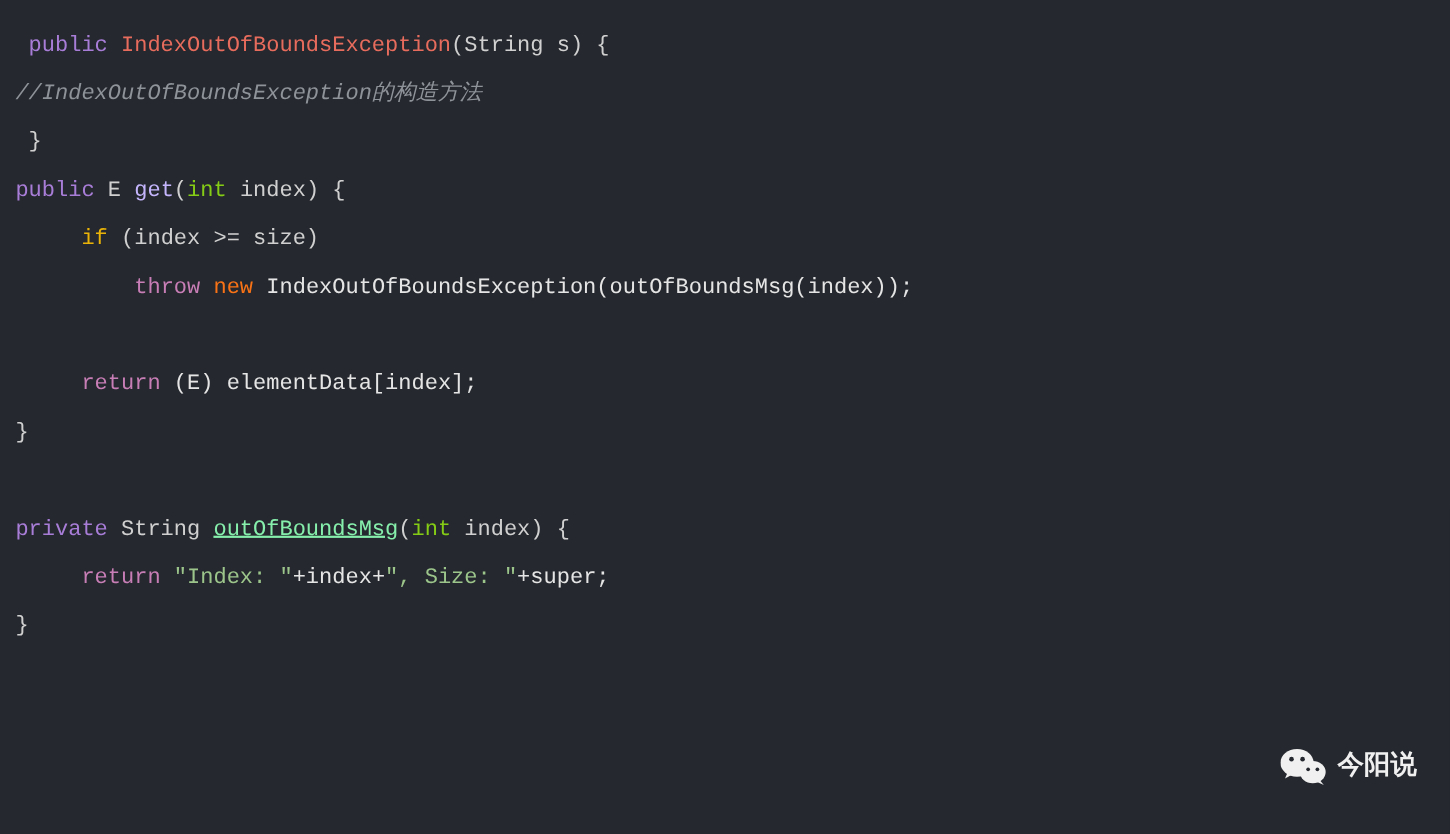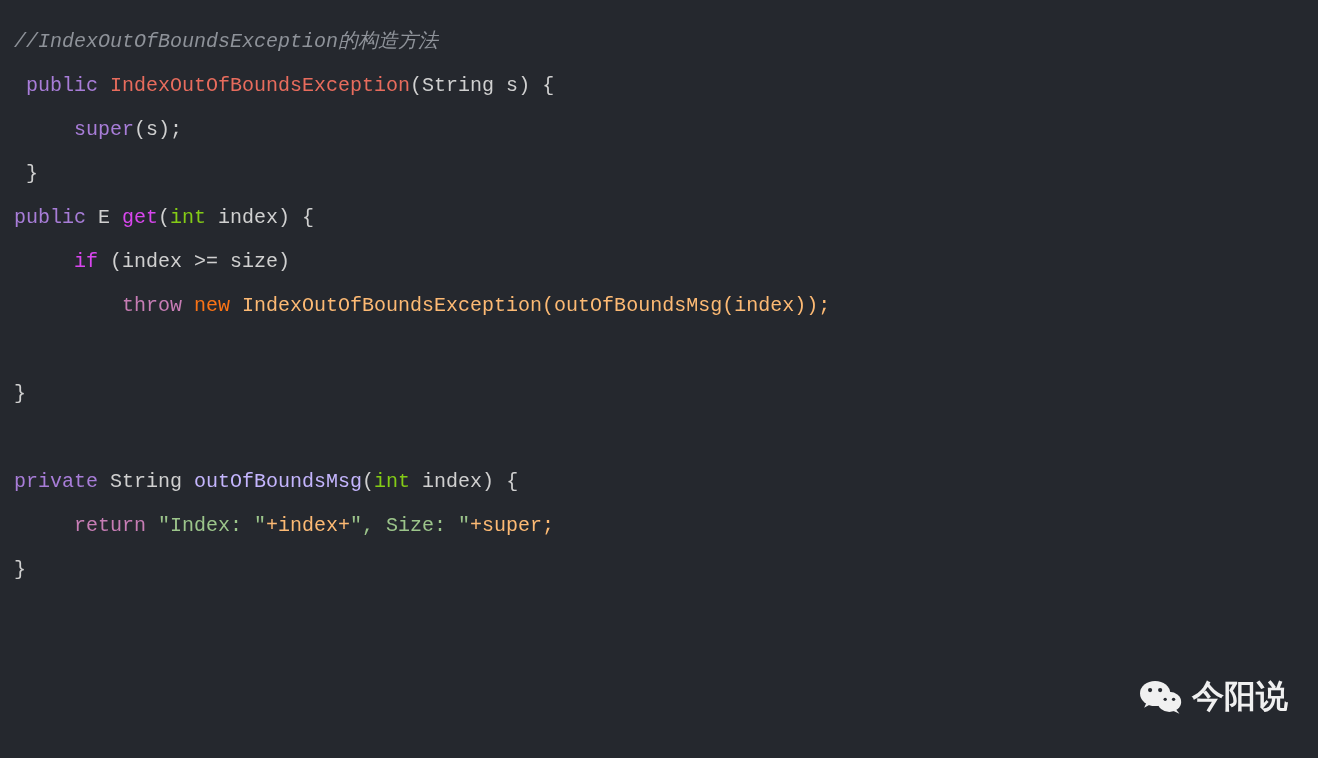--- a/index.html
+++ b/index.html
@@ -36,90 +36,91 @@
       color: #c77db5;
     }
     .keyword-throw {
       color: #c77db5;
       text-align: center;
     }
     .keyword-new {
       color: #f97316;
     }
     .keyword-if {
-      color: #d946ef;
+      color: #eab308;
     }
     .keyword-super {
       color: #a87dd8;
     }
     .keyword-int {
       color: #84cc16;
     }
     .type-class {
       color: #e86c5d;
     }
     .type-string {
       color: #d0d0d0;
     }
     .type-E {
       color: #d0d0d0;
     }
     .method-name {
-      color: #d946ef;
+      color: #c4b5fd;
     }
     .method-def {
-      color: #c4b5fd;
+      color: #86efac;
+      text-decoration: underline;
     }
     .param {
       color: #d0d0d0;
     }
     .punct {
       color: #d0d0d0;
     }
     .string-lit {
       color: #9cc58b;
     }
     .var {
-      color: #fdba74;
+      color: #e5e5e5;
     }
     .watermark {
       position: absolute;
       bottom: 40px;
       right: 30px;
       display: flex;
       align-items: center;
       gap: 10px;
       color: #f0f0f0;
-      font-size: 32px;
+      font-size: 24px;
       font-weight: bold;
       font-family: 'SimHei', 'Microsoft YaHei', sans-serif;
       font-style: normal;
     }
     .wechat-icon {
       width: 42px;
       height: 36px;
       position: relative;
     }
     .wechat-icon svg {
       width: 100%;
       height: 100%;
     }
   </style>
 </head>
 <body>
 
 <div>
+  <div class="code-line"><span class="keyword-public"> public </span><span class="type-class">IndexOutOfBoundsException</span><span class="punct">(</span><span class="type-string">String</span><span class="param"> s</span><span class="punct">)</span><span class="punct"> {</span></div>
   <div class="code-line"><span class="comment">//IndexOutOfBoundsException的构造方法</span></div>
-  <div class="code-line"><span class="keyword-public"> public </span><span class="type-class">IndexOutOfBoundsException</span><span class="punct">(</span><span class="type-string">String</span><span class="param"> s</span><span class="punct">)</span><span class="punct"> {</span></div>
-  <div class="code-line"><span class="punct">     </span><span class="keyword-super">super</span><span class="punct">(s);</span></div>
   <div class="code-line"><span class="punct"> }</span></div>
   <div class="code-line"><span class="keyword-public">public </span><span class="type-E">E </span><span class="method-name">get</span><span class="punct">(</span><span class="keyword-int">int</span><span class="param"> index</span><span class="punct">)</span><span class="punct"> {</span></div>
   <div class="code-line"><span class="punct">     </span><span class="keyword-if">if</span><span class="punct"> (index &gt;= size)</span></div>
   <div class="code-line"><span class="punct">         </span><span class="keyword-throw">throw </span><span class="keyword-new">new </span><span class="var">IndexOutOfBoundsException(outOfBoundsMsg(index));</span></div>
   <div class="code-line"><span></span>&nbsp;</div>
+  <div class="code-line"><span class="punct">     </span><span class="keyword-return">return</span><span class="var"> (E) elementData[index];</span></div>
   <div class="code-line"><span class="punct">}</span></div>
   <div class="code-line"><span></span>&nbsp;</div>
   <div class="code-line"><span class="keyword-private">private </span><span class="type-string">String </span><span class="method-def">outOfBoundsMsg</span><span class="punct">(</span><span class="keyword-int">int</span><span class="param"> index</span><span class="punct">)</span><span class="punct"> {</span></div>
   <div class="code-line"><span class="punct">     </span><span class="keyword-return">return </span><span class="string-lit">"Index: "</span><span class="var">+index+</span><span class="string-lit">", Size: "</span><span class="var">+super;</span></div>
   <div class="code-line"><span class="punct">}</span></div>
 </div>
 
 <div class="watermark">
   <div class="wechat-icon">
     <svg viewBox="0 0 50 42" xmlns="http://www.w3.org/2000/svg">

